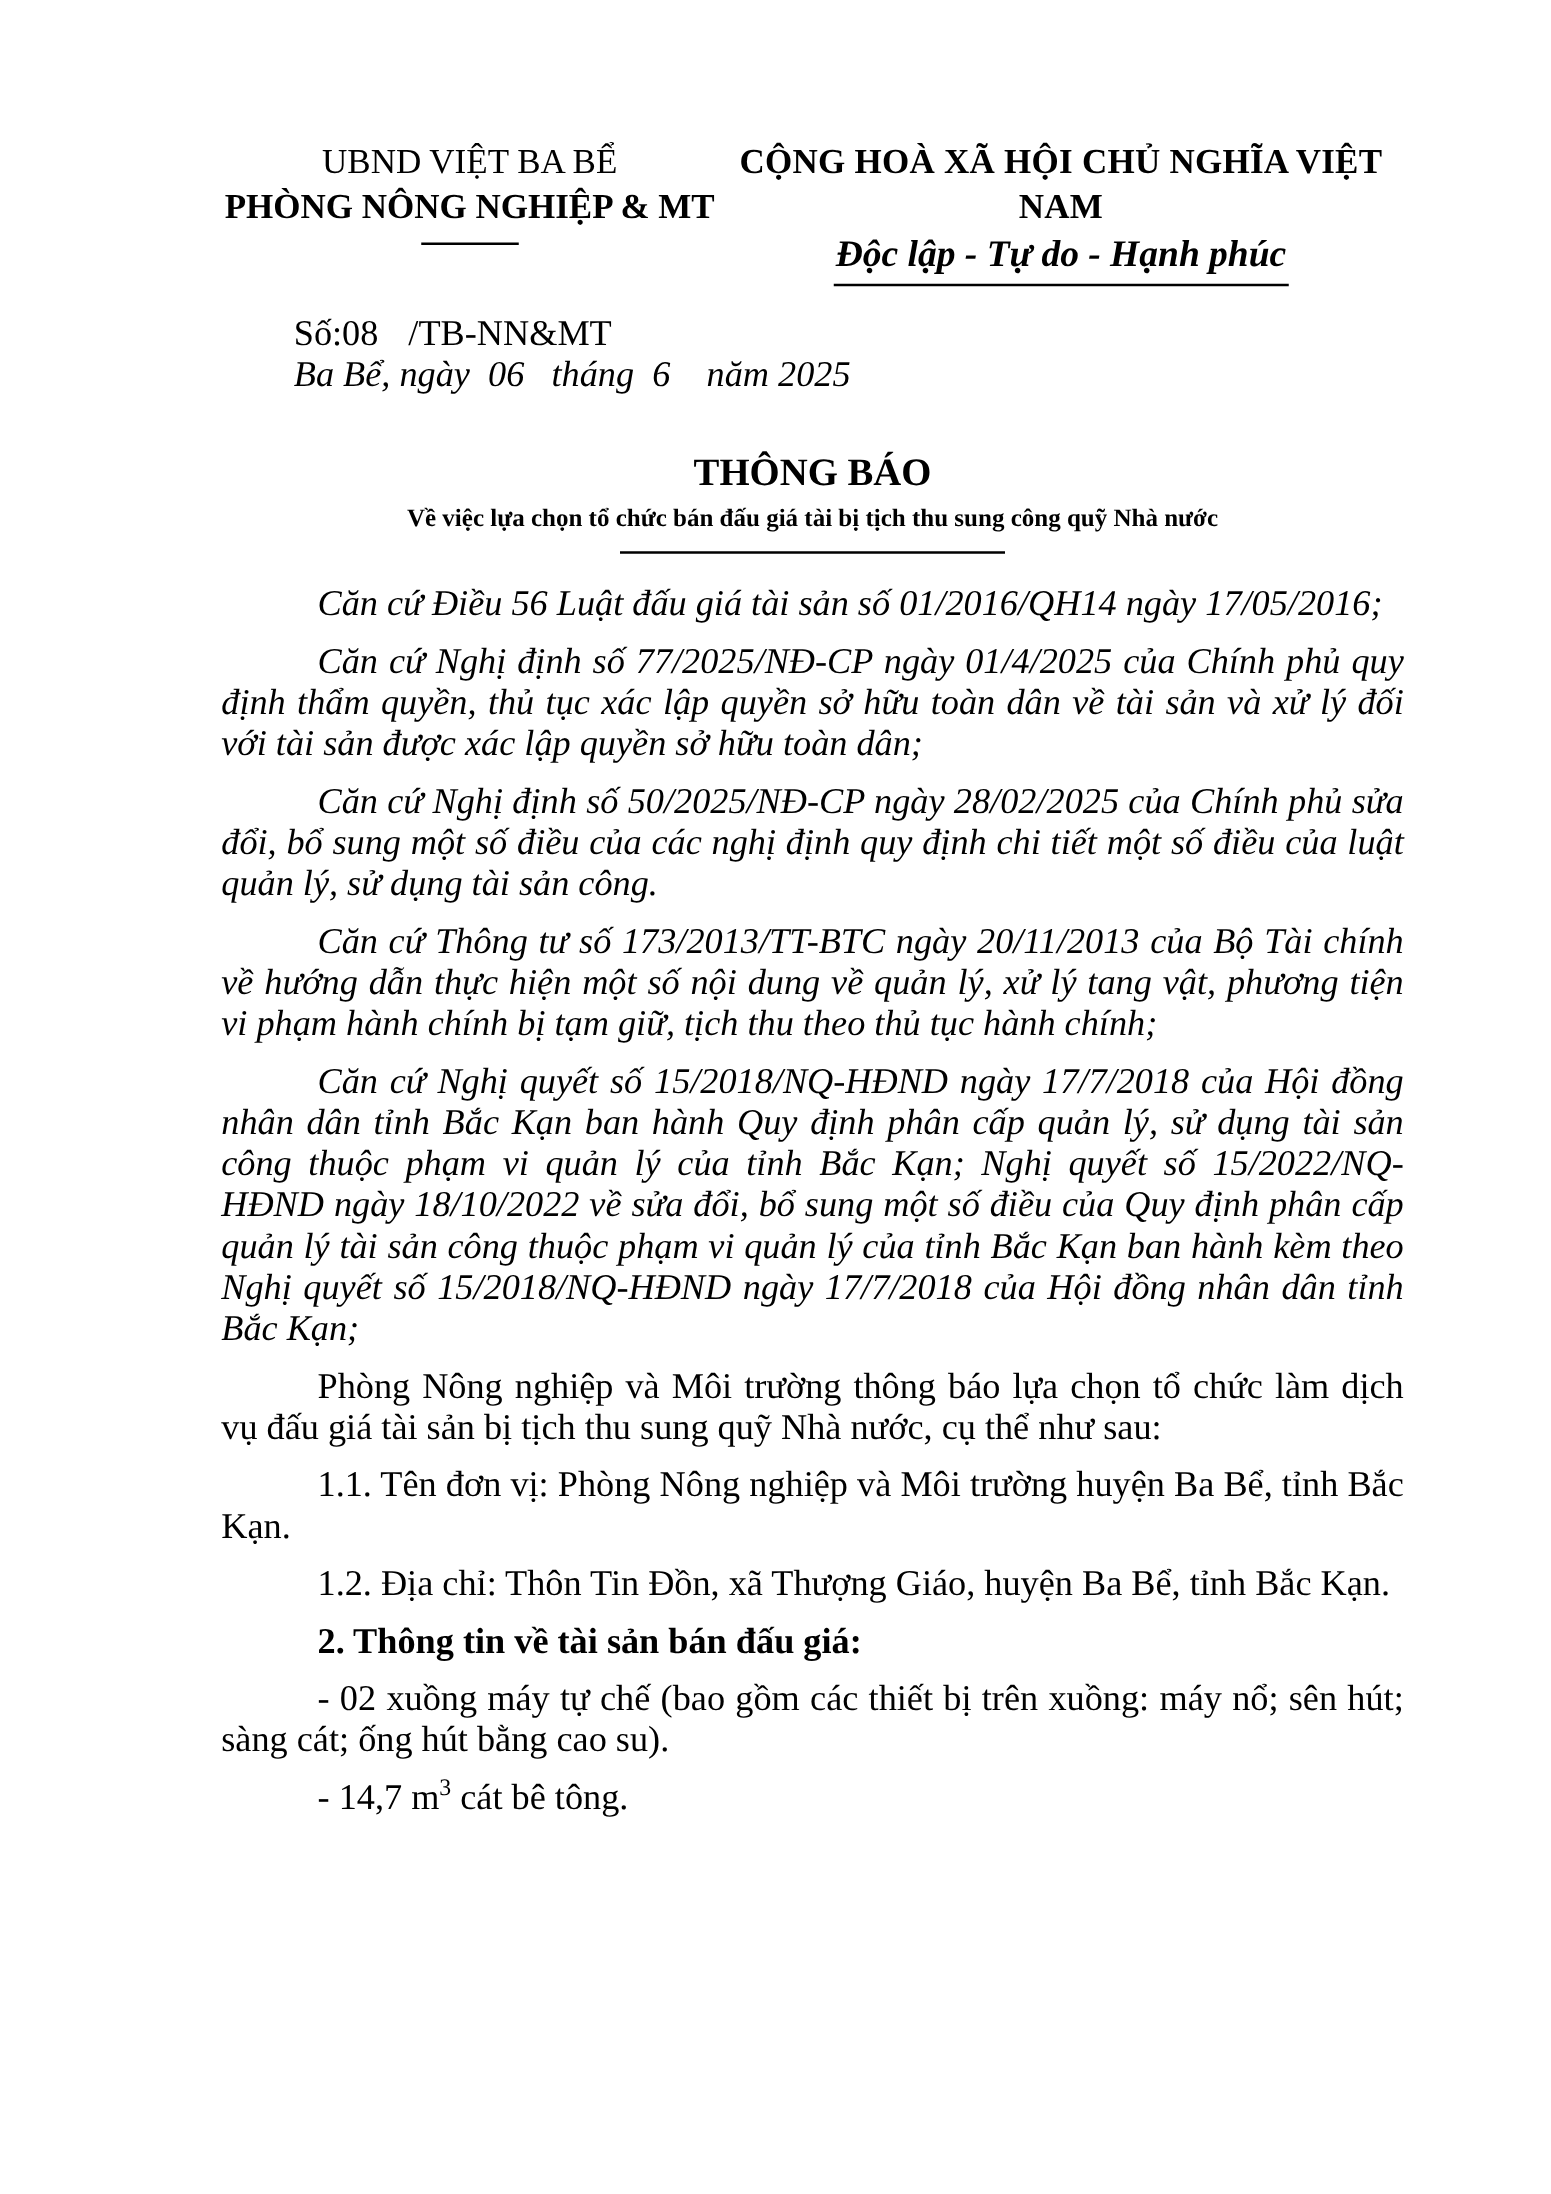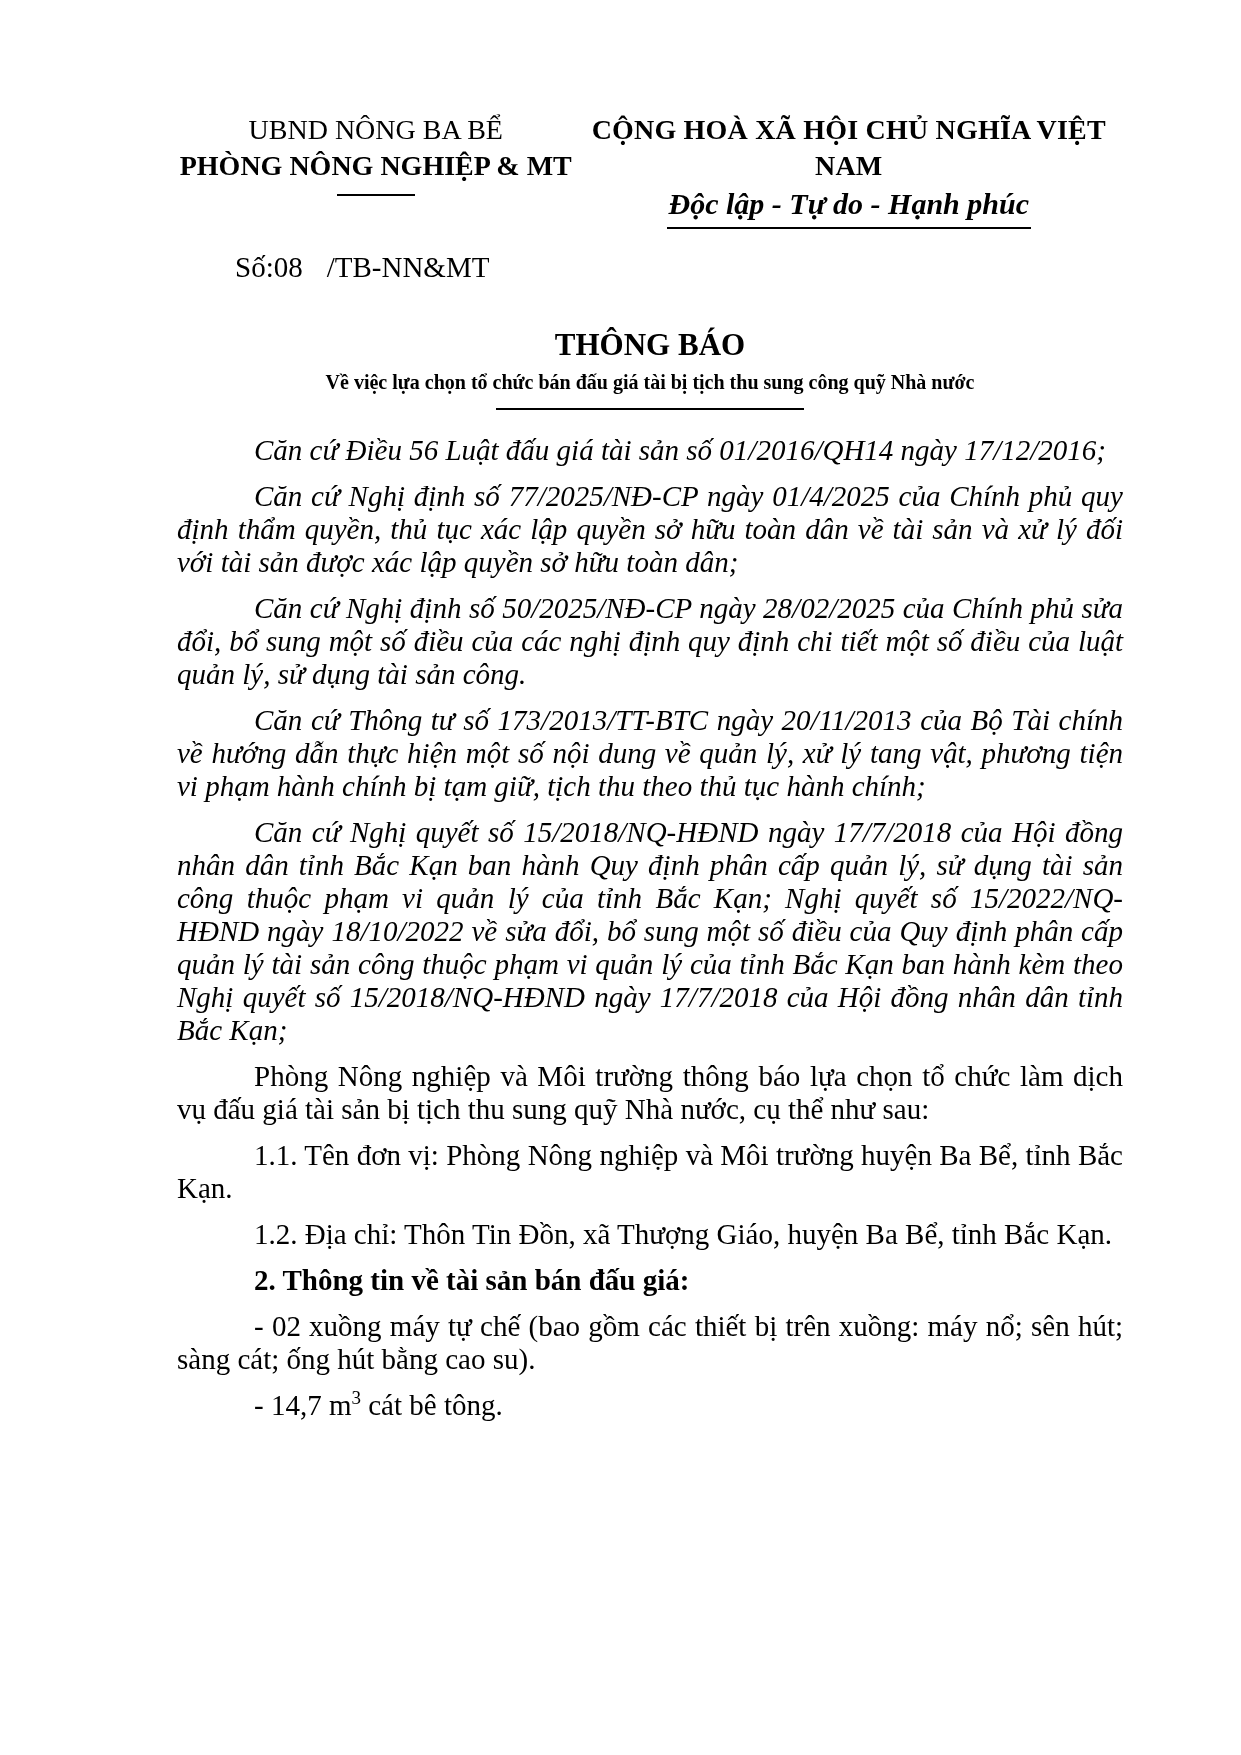--- a/index.html
+++ b/index.html
@@ -108,42 +108,43 @@
     vertical-align: super;
   }
 </style>
 </head>
 <body>
 
 <div class="page">
 
   <div class="header">
     <div class="header-left">
-      <div class="hl-line1">UBND NÔNG BA BỂ</div>
+      <div class="hl-line1">UBND VIỆT BA BỂ</div>
       <div class="hl-line2">PHÒNG NÔNG NGHIỆP &amp; MT</div>
       <div class="rule-left"></div>
     </div>
     <div class="header-right">
       <div class="hr-line1">CỘNG HOÀ XÃ HỘI CHỦ NGHĨA VIỆT NAM</div>
       <div class="hr-line2"><span class="underwrap">Độc lập - Tự do - Hạnh phúc</span></div>
     </div>
   </div>
 
   <div class="meta-row">
     <div class="doc-number"><span>Số:08</span><span class="num-suffix">/TB-NN&amp;MT</span></div>
+    <div class="place-date">Ba Bể, ngày  06   tháng  6    năm 2025</div>
   </div>
 
   <div class="title-block">
     <div class="doc-title">THÔNG BÁO</div>
     <div class="doc-subtitle">Về việc lựa chọn tổ chức bán đấu giá tài bị tịch thu sung công quỹ Nhà nước</div>
     <div class="rule-title"></div>
   </div>
 
   <div class="body-text">
-    <p class="italic">Căn cứ Điều 56 Luật đấu giá tài sản số 01/2016/QH14 ngày 17/12/2016;</p>
+    <p class="italic">Căn cứ Điều 56 Luật đấu giá tài sản số 01/2016/QH14 ngày 17/05/2016;</p>
     <p class="italic">Căn cứ Nghị định số 77/2025/NĐ-CP ngày 01/4/2025 của Chính phủ quy định thẩm quyền, thủ tục xác lập quyền sở hữu toàn dân về tài sản và xử lý đối với tài sản được xác lập quyền sở hữu toàn dân;</p>
     <p class="italic">Căn cứ Nghị định số 50/2025/NĐ-CP ngày 28/02/2025 của Chính phủ sửa đổi, bổ sung một số điều của các nghị định quy định chi tiết một số điều của luật quản lý, sử dụng tài sản công.</p>
     <p class="italic">Căn cứ Thông tư số 173/2013/TT-BTC ngày 20/11/2013 của Bộ Tài chính về hướng dẫn thực hiện một số nội dung về quản lý, xử lý tang vật, phương tiện vi phạm hành chính bị tạm giữ, tịch thu theo thủ tục hành chính;</p>
     <p class="italic">Căn cứ Nghị quyết số 15/2018/NQ-HĐND ngày 17/7/2018 của Hội đồng nhân dân tỉnh Bắc Kạn ban hành Quy định phân cấp quản lý, sử dụng tài sản công thuộc phạm vi quản lý của tỉnh Bắc Kạn; Nghị quyết số 15/2022/NQ-HĐND ngày 18/10/2022 về sửa đổi, bổ sung một số điều của Quy định phân cấp quản lý tài sản công thuộc phạm vi quản lý của tỉnh Bắc Kạn ban hành kèm theo Nghị quyết số 15/2018/NQ-HĐND ngày 17/7/2018 của Hội đồng nhân dân tỉnh Bắc Kạn;</p>
     <p>Phòng Nông nghiệp và Môi trường thông báo lựa chọn tổ chức làm dịch vụ đấu giá tài sản bị tịch thu sung quỹ Nhà nước, cụ thể như sau:</p>
     <p>1.1. Tên đơn vị: Phòng Nông nghiệp và Môi trường huyện Ba Bể, tỉnh Bắc Kạn.</p>
     <p>1.2. Địa chỉ: Thôn Tin Đồn, xã Thượng Giáo, huyện Ba Bể, tỉnh Bắc Kạn.</p>
     <p class="heading">2. Thông tin về tài sản bán đấu giá:</p>
     <p>- 02 xuồng máy tự chế (bao gồm các thiết bị trên xuồng: máy nổ; sên hút; sàng cát; ống hút bằng cao su).</p>
     <p><span>- 14,7 m</span><sup>3</sup><span> cát bê tông.</span></p>

